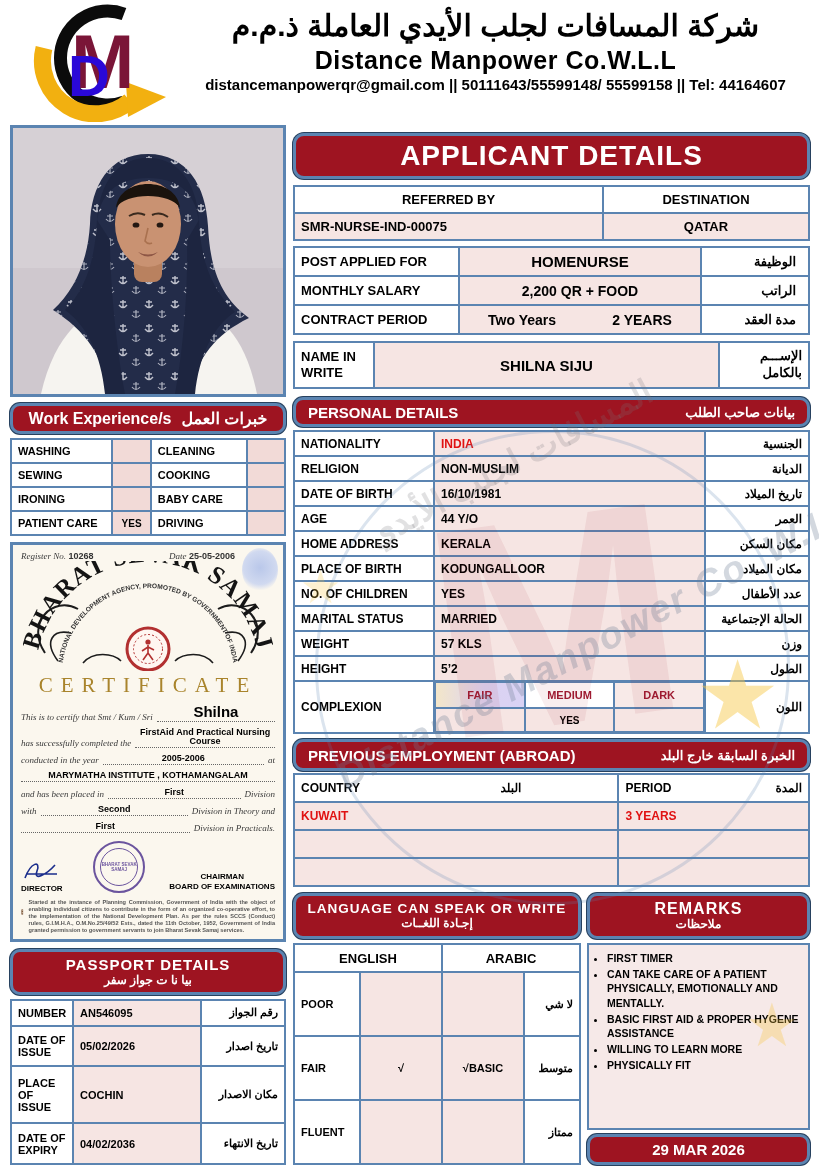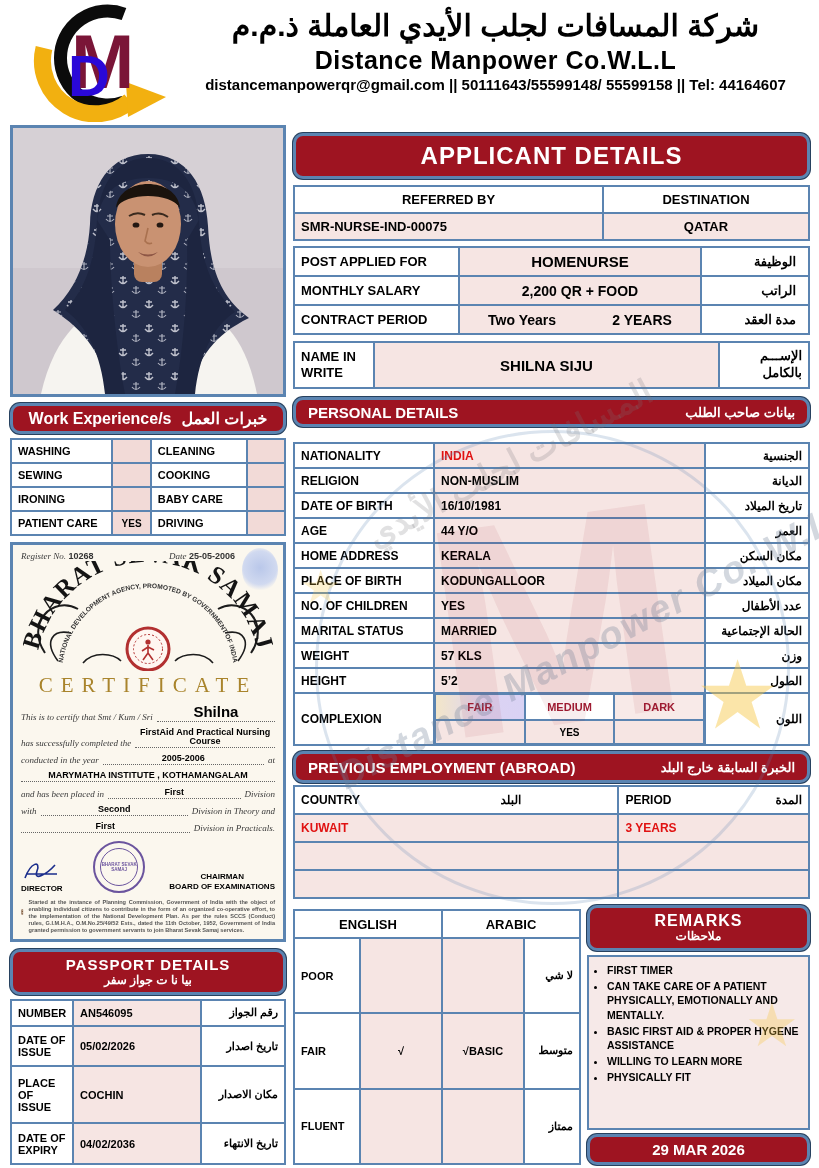--- a/index.html
+++ b/index.html
@@ -72,39 +72,39 @@
   
   .panel-passport{margin-top:7px;flex:1;display:flex;flex-direction:column;}
   .bar-2line{height:46px;flex-direction:column;line-height:1.15;}
   .bar-2line .l1{font-size:15px;letter-spacing:1px;}
   .bar-2line .l2{font-size:12px;direction:rtl;}
   .tbl-passport{margin-top:4px;flex:1;}
   .tbl-passport td{font-size:11px;}
   .tbl-passport td.lbl{width:62px;font-size:11px;}
   .tbl-passport td.arl{width:84px;font-size:11px;}
   
-  .bar-applicant{height:46px;font-size:24px;letter-spacing:1px;margin-top:8px;}
+  .bar-applicant{height:46px;font-size:28px;letter-spacing:1px;margin-top:8px;border-radius:11px;}
   .tbl-ref{margin-top:6px;}
   .tbl-ref td{height:27px;font-size:13px;}
   .tbl-ref td.hdr{background:#fff;text-align:center;}
   .tbl-ref td.v1{background:var(--pink);}
   .tbl-ref td.v2{background:var(--pink);text-align:center;}
   .tbl-post{margin-top:5px;}
   .tbl-post td{height:29px;font-size:13px;}
   .tbl-post td.val{text-align:center;font-size:14px;}
   .tbl-post td.arl{font-size:13px;padding-right:12px;}
   .split{display:flex;justify-content:space-around;align-items:center;}
   .tbl-name{margin-top:6px;}
   .tbl-name td{border:2px solid #C0504D;height:46px;}
   .tbl-name td.lbl{width:80px;font-size:13px;line-height:1.2;}
   .tbl-name td.val{text-align:center;font-size:15px;}
   .tbl-name td.arl{width:90px;font-size:13px;line-height:1.3;}
   .bar-personal{margin-top:8px;height:30px;justify-content:space-between;padding:0 12px;font-size:15px;gap:16px;}
   .bar-personal .ar{font-size:13px;}
-  .tbl-personal{margin-top:15px;}
+  .tbl-personal{margin-top:3px;}
   .tbl-personal td{height:25px;font-size:12px;}
   .tbl-personal td.lbl{width:140px;}
   .tbl-personal td.arl{width:104px;}
   .cmx{display:grid;grid-template-columns:1fr 1fr 1fr;grid-template-rows:26px 24px;}
   .cmx>div{border:1px solid var(--blue);display:flex;align-items:center;justify-content:center;
     font-weight:bold;font-size:11px;color:var(--darkred-text);}
   .cmx .fair{background:linear-gradient(90deg,#F3E6C9 0%,#DCD3F2 55%,#D9D2F4 100%);}
   .cmx .medium{background:#fff;}
   .cmx .dark{background:#F8EAE8;}
   .cmx .sub{background:var(--pink);color:#000;font-size:10px;}
@@ -528,20 +528,24 @@
         <tr>
           <td class="val"></td>
           <td class="val"></td>
         </tr>
       </tbody>
         </table>
 
       <div class="bottom-row">
 
         <div class="panel-lang">
+          <div class="bar bar-2line bar-lang">
+            <div class="l1">LANGUAGE CAN SPEAK OR WRITE</div>
+            <div class="l2">إجـادة اللغــات</div>
+          </div>
           <table class="doc tbl-lang">
             <colgroup>
                 <col style="width:66px">
                 <col>
                 <col>
                 <col style="width:56px">
               </colgroup>
             <tbody>
                 <tr>
               <td class="hdr" colspan="2">ENGLISH</td>

